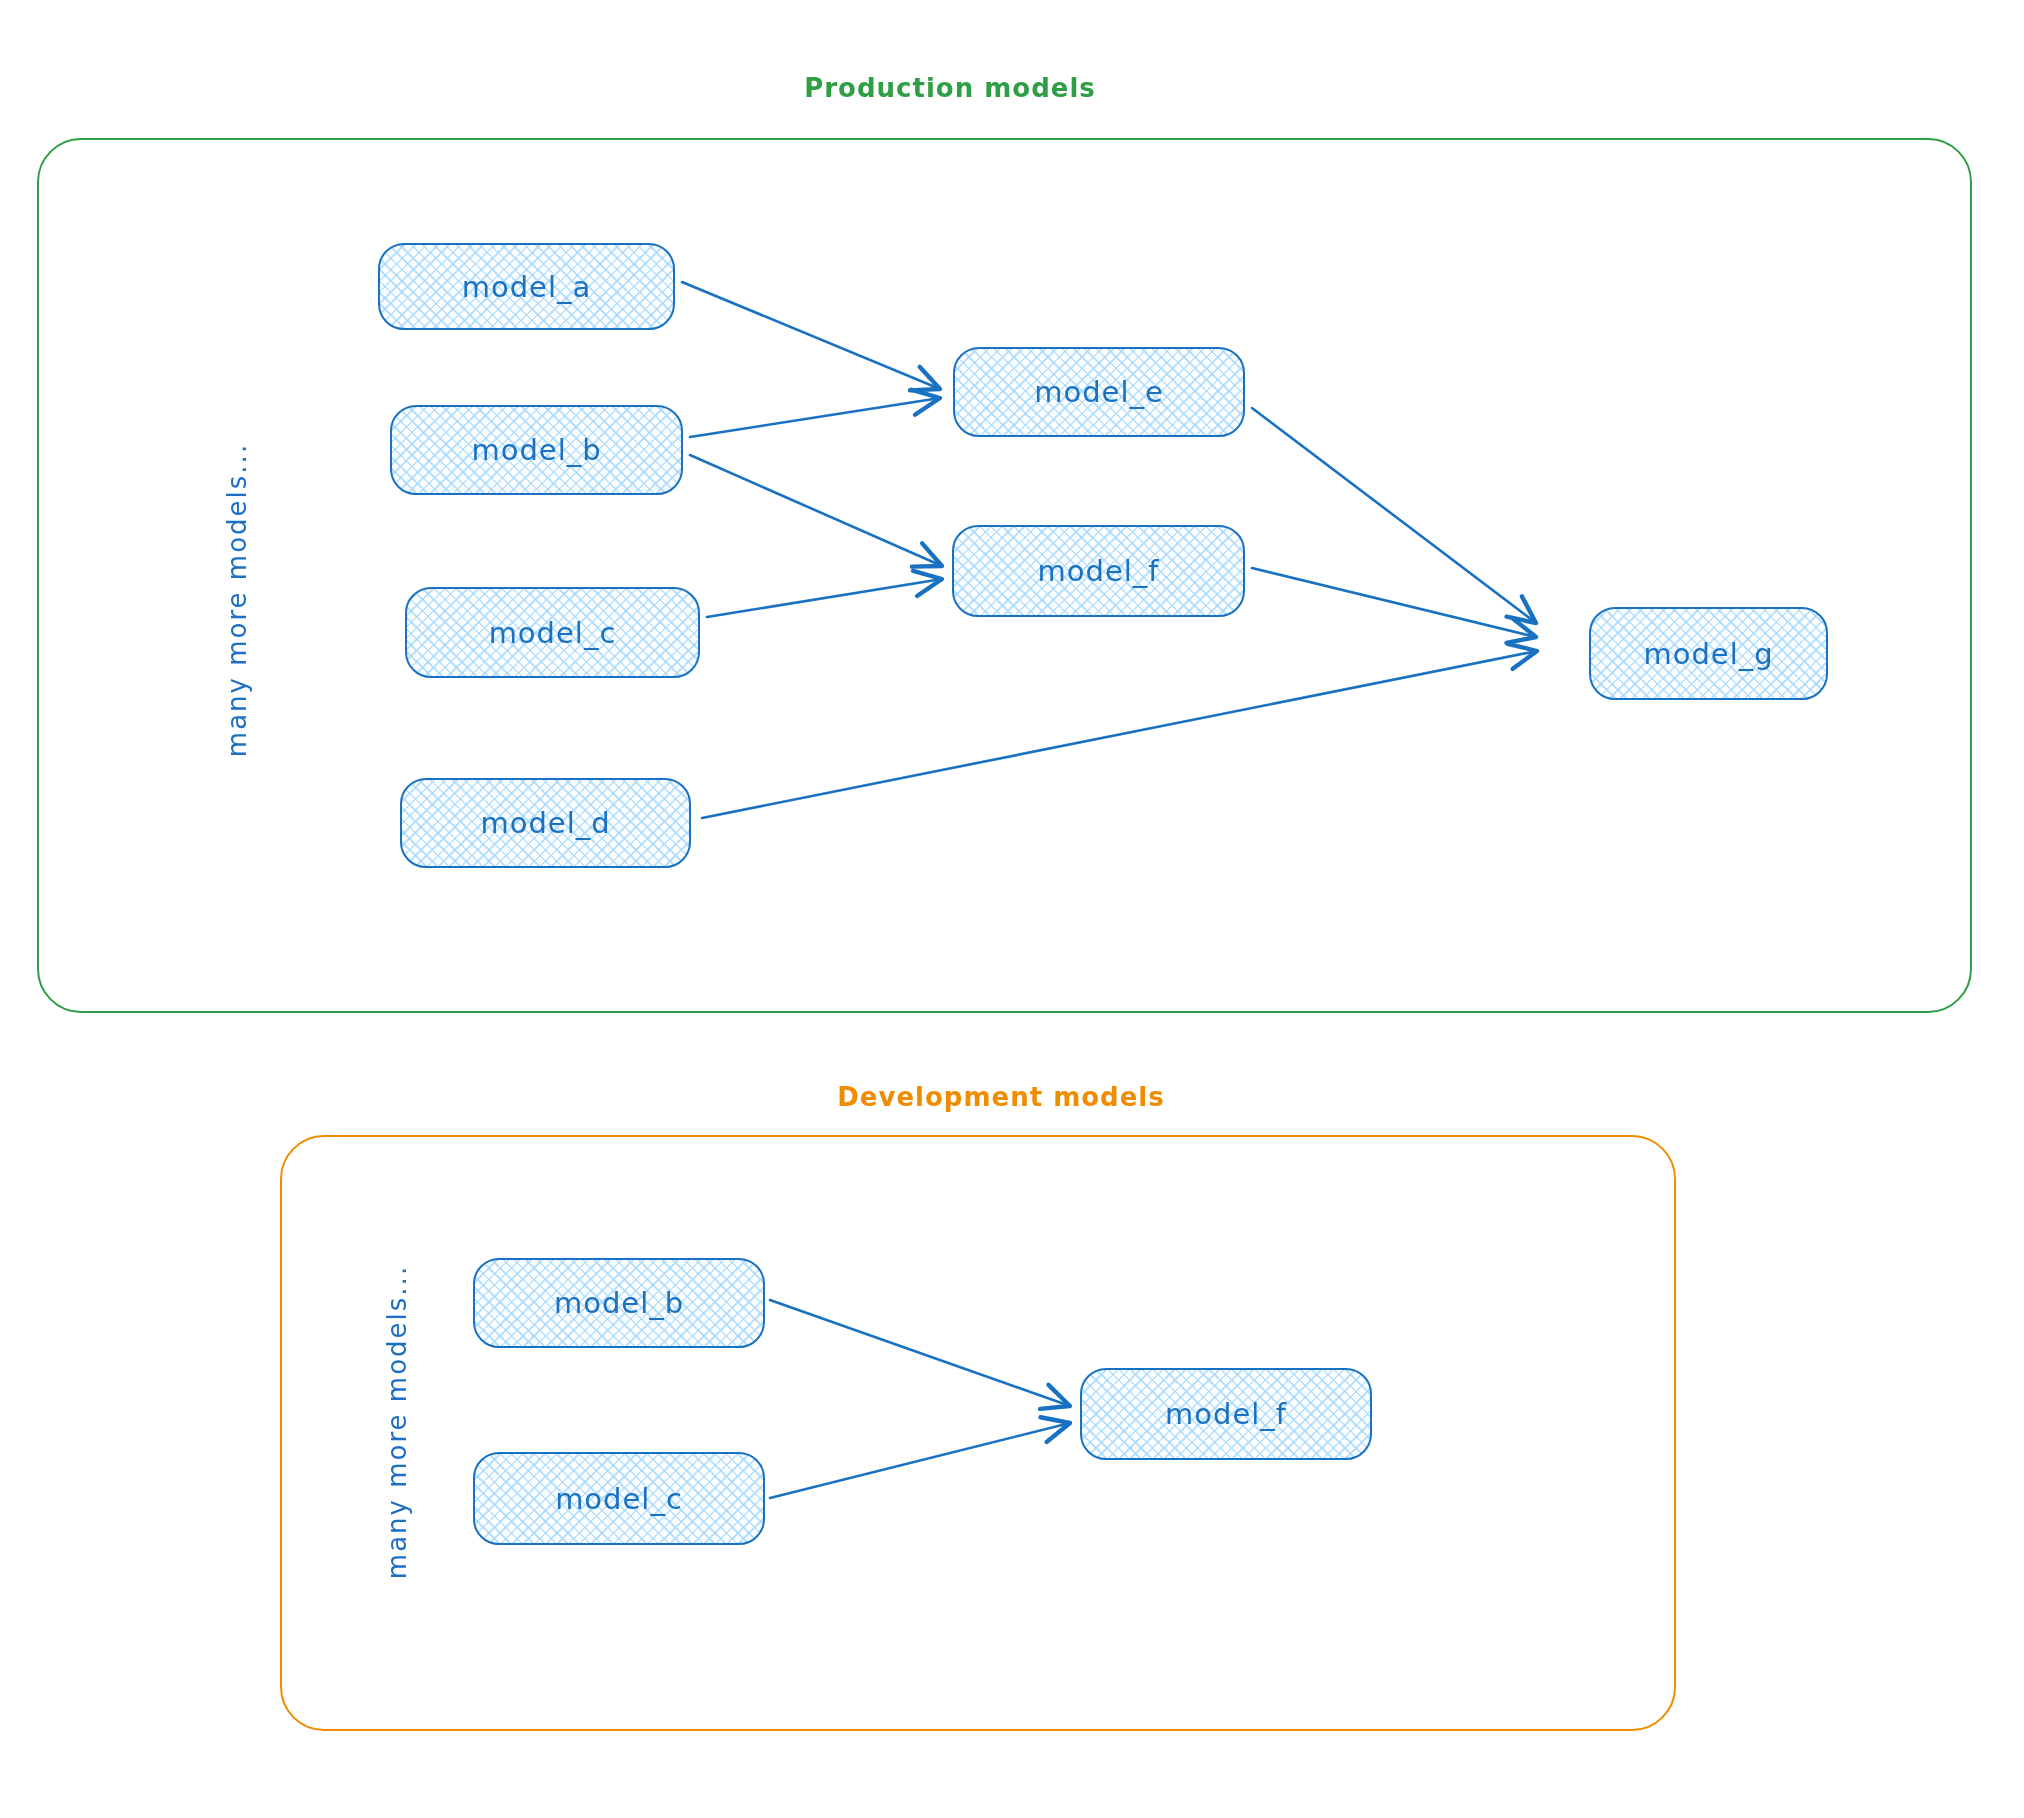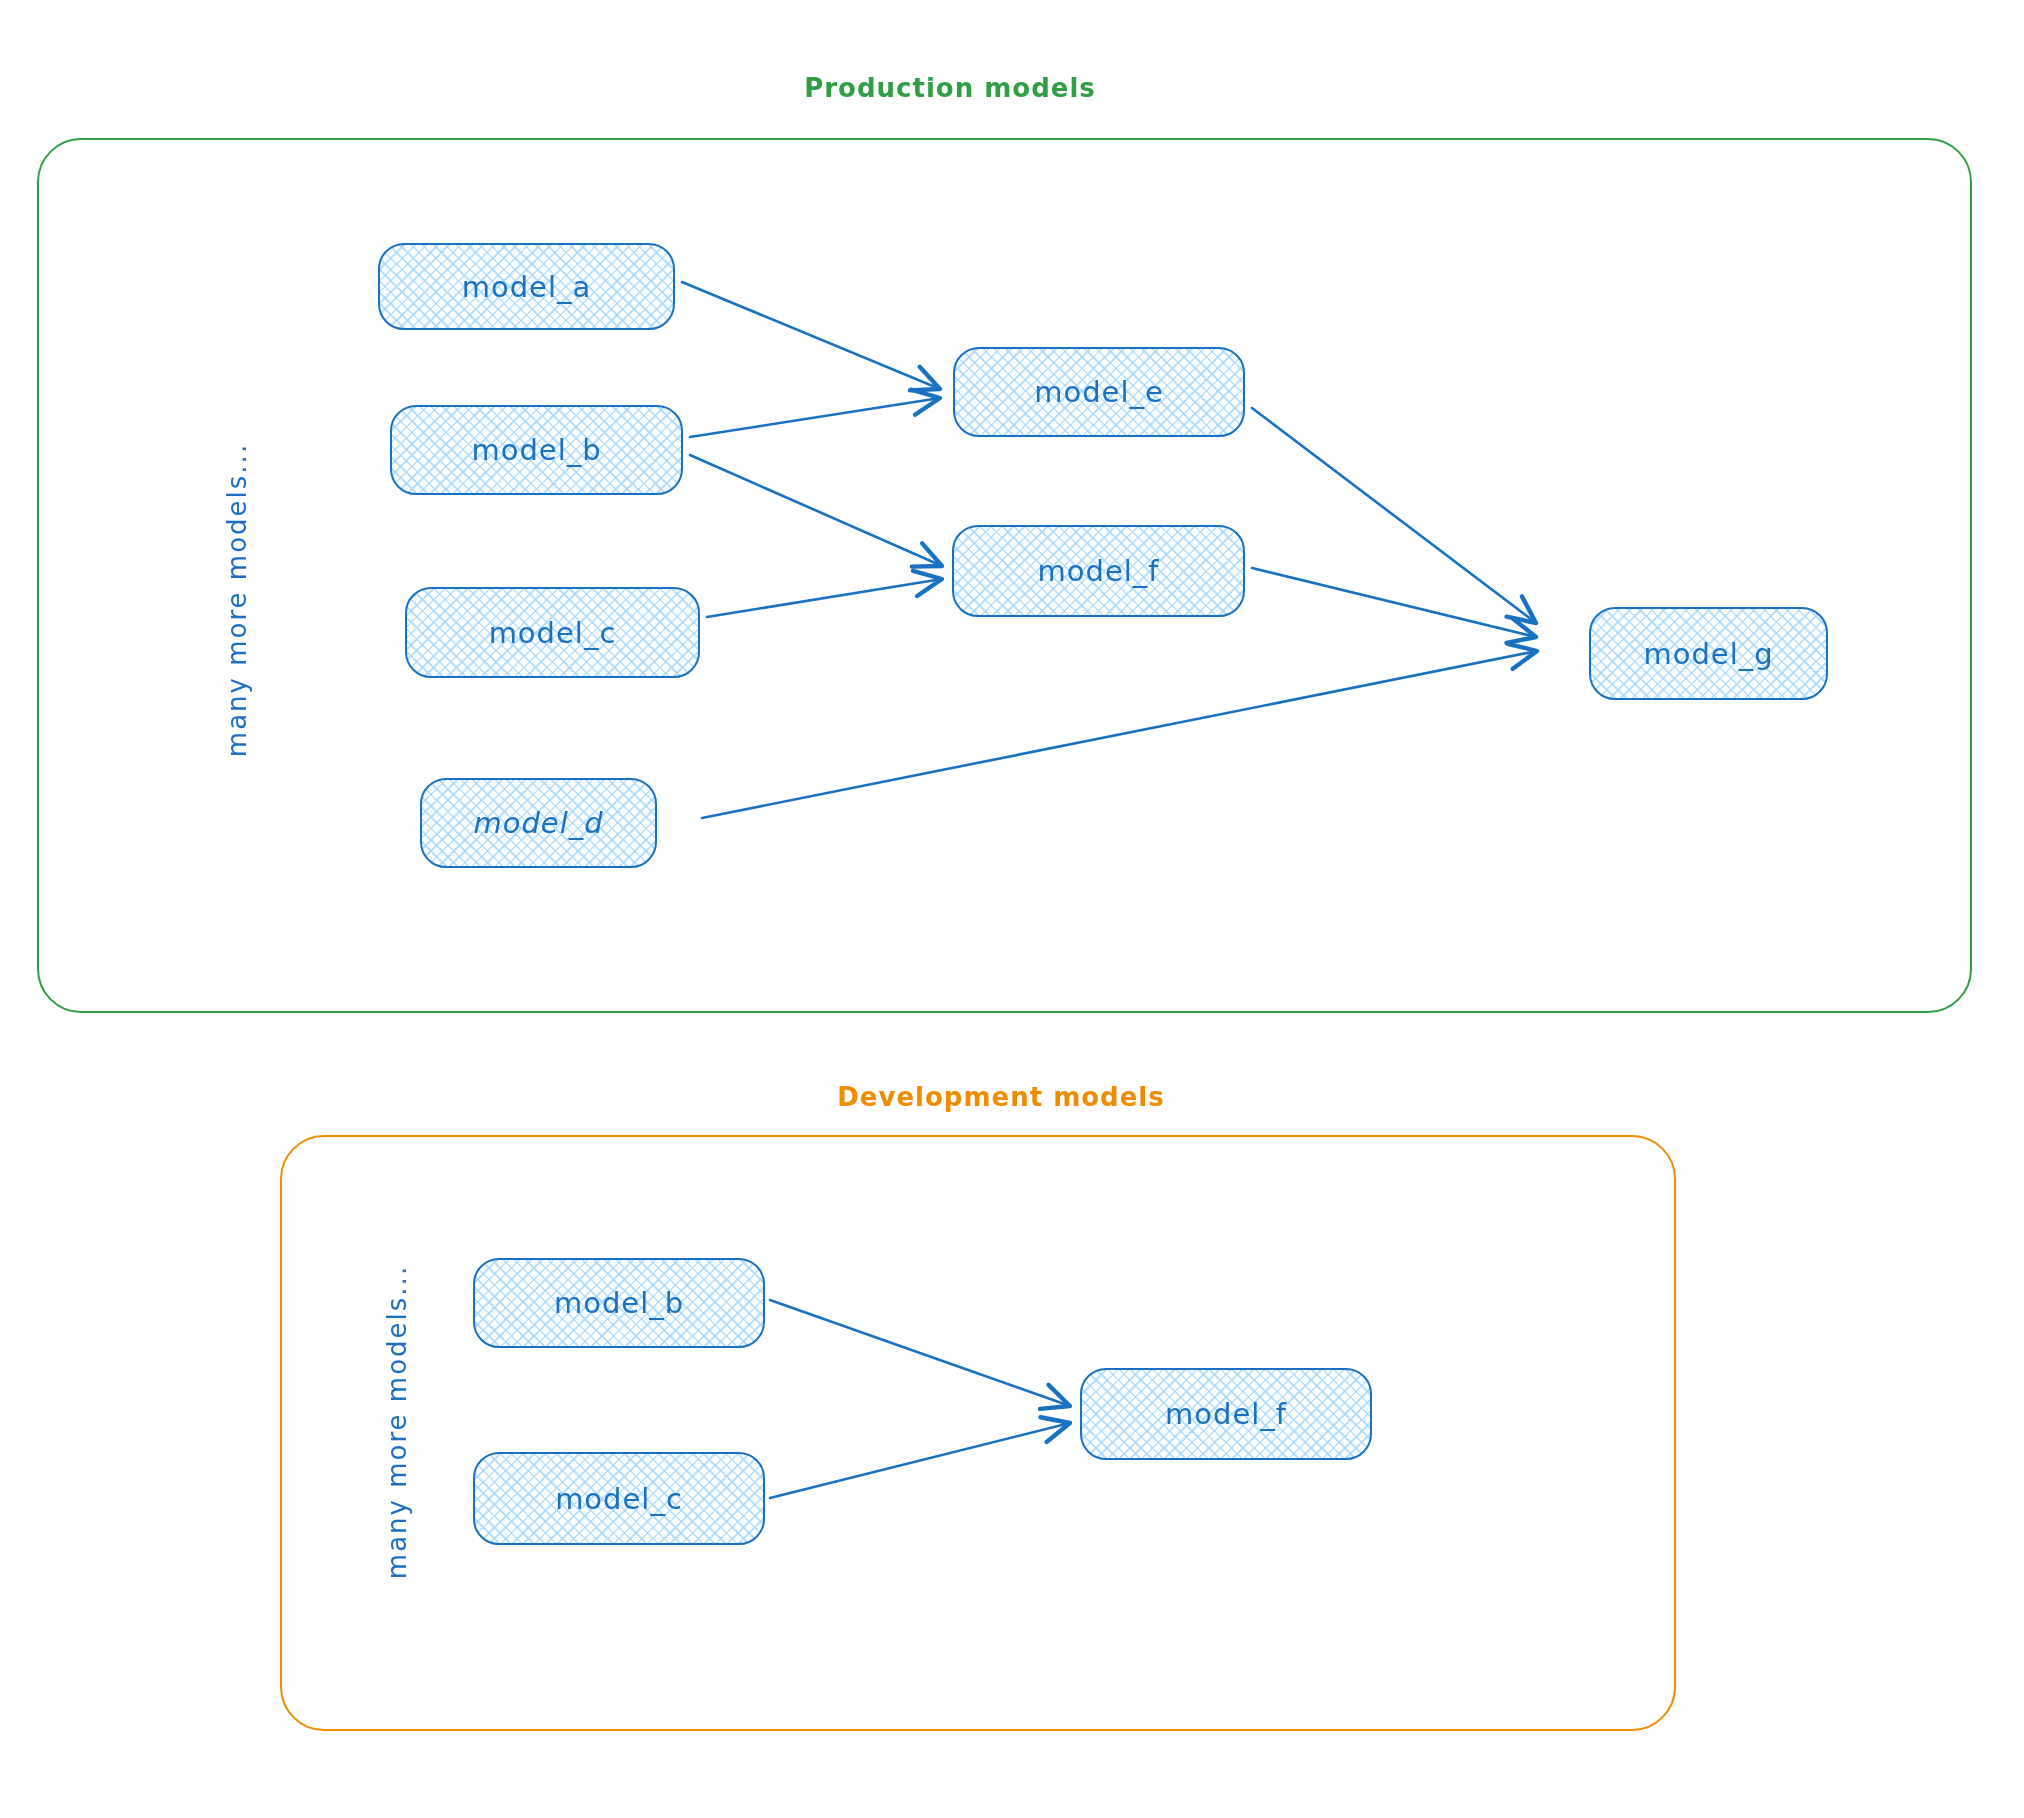--- a/index.html
+++ b/index.html
@@ -113,21 +113,21 @@
 
   <div class="node" style="left:378px; top:243px; width:297px; height:87px;align-items:center;">
     <span class="node-label">model_a</span>
   </div>
   <div class="node" style="left:390px; top:405px; width:293px; height:90px;">
     <span class="node-label">model_b</span>
   </div>
   <div class="node" style="left:405px; top:587px; width:295px; height:91px;">
     <span class="node-label">model_c</span>
   </div>
-  <div class="node" style="left:420px; top:778px; width:237px; height:90px;font-style:italic;">
+  <div class="node" style="left:400px; top:778px; width:291px; height:90px;">
     <span class="node-label">model_d</span>
   </div>
   <div class="node" style="left:953px; top:347px; width:292px; height:90px;justify-content:center;">
     <span class="node-label">model_e</span>
   </div>
   <div class="node" style="left:952px; top:525px; width:293px; height:92px;">
     <span class="node-label">model_f</span>
   </div>
   <div class="node" style="left:1545px; top:607px; width:239px; height:93px;margin-left:44px;">
     <span class="node-label">model_g</span>

